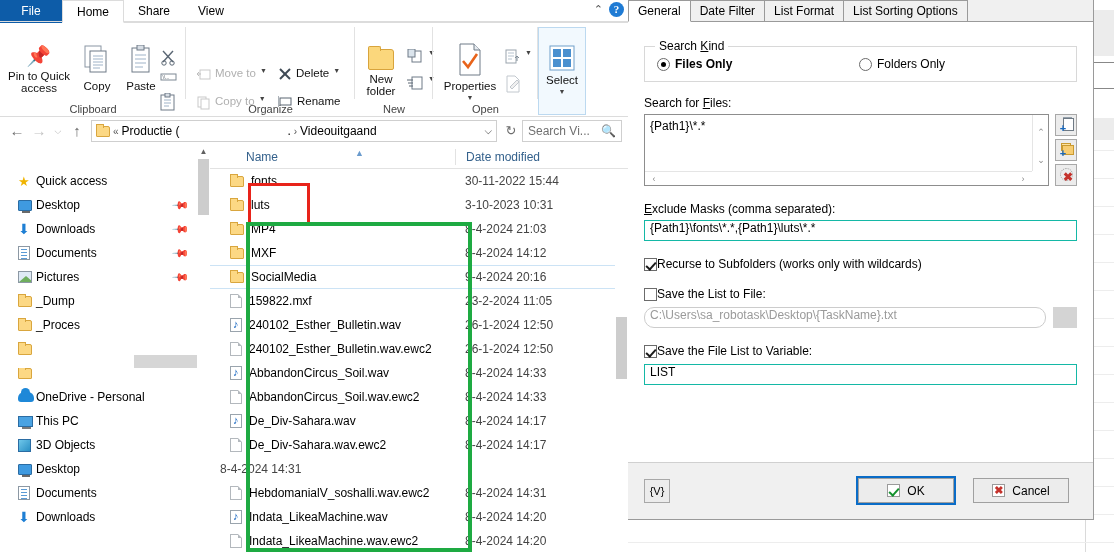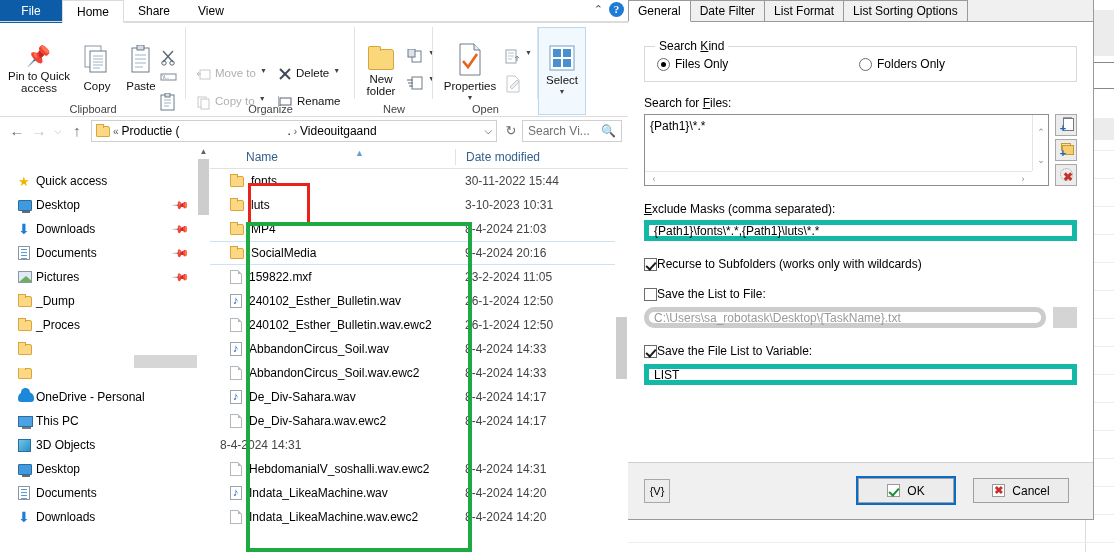--- a/index.html
+++ b/index.html
@@ -117,21 +117,21 @@
   .dtab { float:left; height:22px; line-height:21px; padding:0 9px; font-size:12px; border:1px solid #9a9a9a; border-bottom:1px solid #9a9a9a;
           background:#f0f0f0; margin-right:-1px; cursor:default; }
   .dtab.active { background:#fff; border-bottom-color:#fff; position:relative; z-index:3; }
   .dbody { position:absolute; left:0; right:0; top:22px; bottom:57px; background:#fff; padding:10px 16px 0 16px; }
   .dfooter { position:absolute; left:0; right:0; bottom:0; height:57px; background:#f0f0f0; border-top:1px solid #d0d0d0; }
 
   .grp { border:1px solid #d8d8d8; margin-top:14px; padding:10px 12px 10px 12px; position:relative; }
   .grp > .gtitle { position:absolute; top:-8px; left:10px; background:#fff; padding:0 4px; font-size:12px; }
   .radio-row { display:flex; }
   .radio-row .opt { display:flex; align-items:center; gap:5px; font-size:12px; }
-  .radio-row .opt:first-child { width:202px; }
+  .radio-row .opt:first-child { width:202px;font-weight:bold; }
   .rad { width:13px; height:13px; border:1px solid #6b6b6b; border-radius:50%; background:#fff; position:relative; flex:0 0 auto; }
   .rad.on::after { content:""; position:absolute; left:3px; top:3px; width:5px; height:5px; background:#000; border-radius:50%; }
 
   .flabel { font-size:12px; margin:14px 0 4px 0; }
   .flabel.tight { margin-top:16px; }
   .u { text-decoration:underline; }
 
   .memorow { display:flex; gap:6px; align-items:flex-start; }
   .memo { flex:1; height:72px; border:1px solid #8d8d8d; background:#fff; position:relative; }
   .memo .txt { position:absolute; left:5px; top:4px; font-size:12px; }
@@ -143,21 +143,21 @@
   .sbtn { width:22px; height:22px; border:1px solid #a8a8a8; background:#ececec; position:relative; }
   .sbtn .mini { position:absolute; left:3px; top:3px; width:15px; height:15px; }
   .mini-page { position:absolute; right:0; top:0; width:11px; height:13px; background:#fff; border:1px solid #6f7a85; }
   .mini-page2 { position:absolute; right:2px; top:-1px; width:9px; height:11px; background:#fff; border:1px solid #94a0ab; }
   .mini-fold { position:absolute; right:0; top:2px; width:12px; height:10px; background:#f7cd72; border:1px solid #c99a30; }
   .mini-fold2{ position:absolute; right:3px; top:0px; width:10px; height:8px; background:#fde3a1; border:1px solid #c99a30; }
   .plus { position:absolute; left:0; bottom:0; width:8px; height:8px; color:#1769c0; font-size:11px; line-height:7px; font-weight:bold; text-align:center;}
   .xmark{ position:absolute; left:4px; top:3px; color:#c4322c; font-size:12px; font-weight:bold; line-height:12px;}
   .dots { position:absolute; left:1px; top:0px; width:13px; height:13px; border:1px dotted #9a9a9a; border-radius:50%; }
 
-  .input { height:21px; border:5px solid #14b8a6; background:#fff; display:flex; align-items:center; padding:0 5px; font-size:12px; }
+  .input { height:21px; border:1px solid #14b8a6; background:#fff; display:flex; align-items:flex-start; padding:0 5px; font-size:12px; }
   .input.ro { background:#fff; color:#9a9a9a; border-color:#cccccc;border-radius:10px; }
   .inputrow { display:flex; gap:7px; align-items:center; }
   .browsebtn { width:24px; height:21px; background:#d4d4d4; border:1px solid #d4d4d4; }
 
   .ckrow { display:flex; align-items:center; font-size:12px; margin-top:16px; }
   .ck { width:13px; height:13px; border:1px solid #6b6b6b; background:#fff; position:relative; flex:0 0 auto; }
   .ck.on::after { content:""; position:absolute; left:3px; top:1px; width:4px; height:8px; border:solid #1b1b1b; border-width:0 2px 2px 0; transform:rotate(42deg); }
 
   .vbtn { position:absolute; left:16px; top:16px; width:26px; height:24px; border:1px solid #a8a8a8; background:#ececec;
           font-size:11px; text-align:center; line-height:23px; }
@@ -514,20 +514,27 @@
               <span>luts</span>
             </span>
             <span class="dt">3-10-2023 10:31</span>
           </div>
           <div class="filerow">
             <span class="nm">
               <span class="folder-sm"></span>
               <span>MP4</span>
             </span>
             <span class="dt">8-4-2024 21:03</span>
+          </div>
+          <div class="filerow">
+            <span class="nm">
+              <span class="folder-sm"></span>
+              <span>MXF</span>
+            </span>
+            <span class="dt">8-4-2024 14:12</span>
           </div>
           <div class="filerow sel">
             <span class="nm">
               <span class="folder-sm"></span>
               <span>SocialMedia</span>
             </span>
             <span class="dt">9-4-2024 20:16</span>
           </div>
           <div class="filerow">
             <span class="nm">

